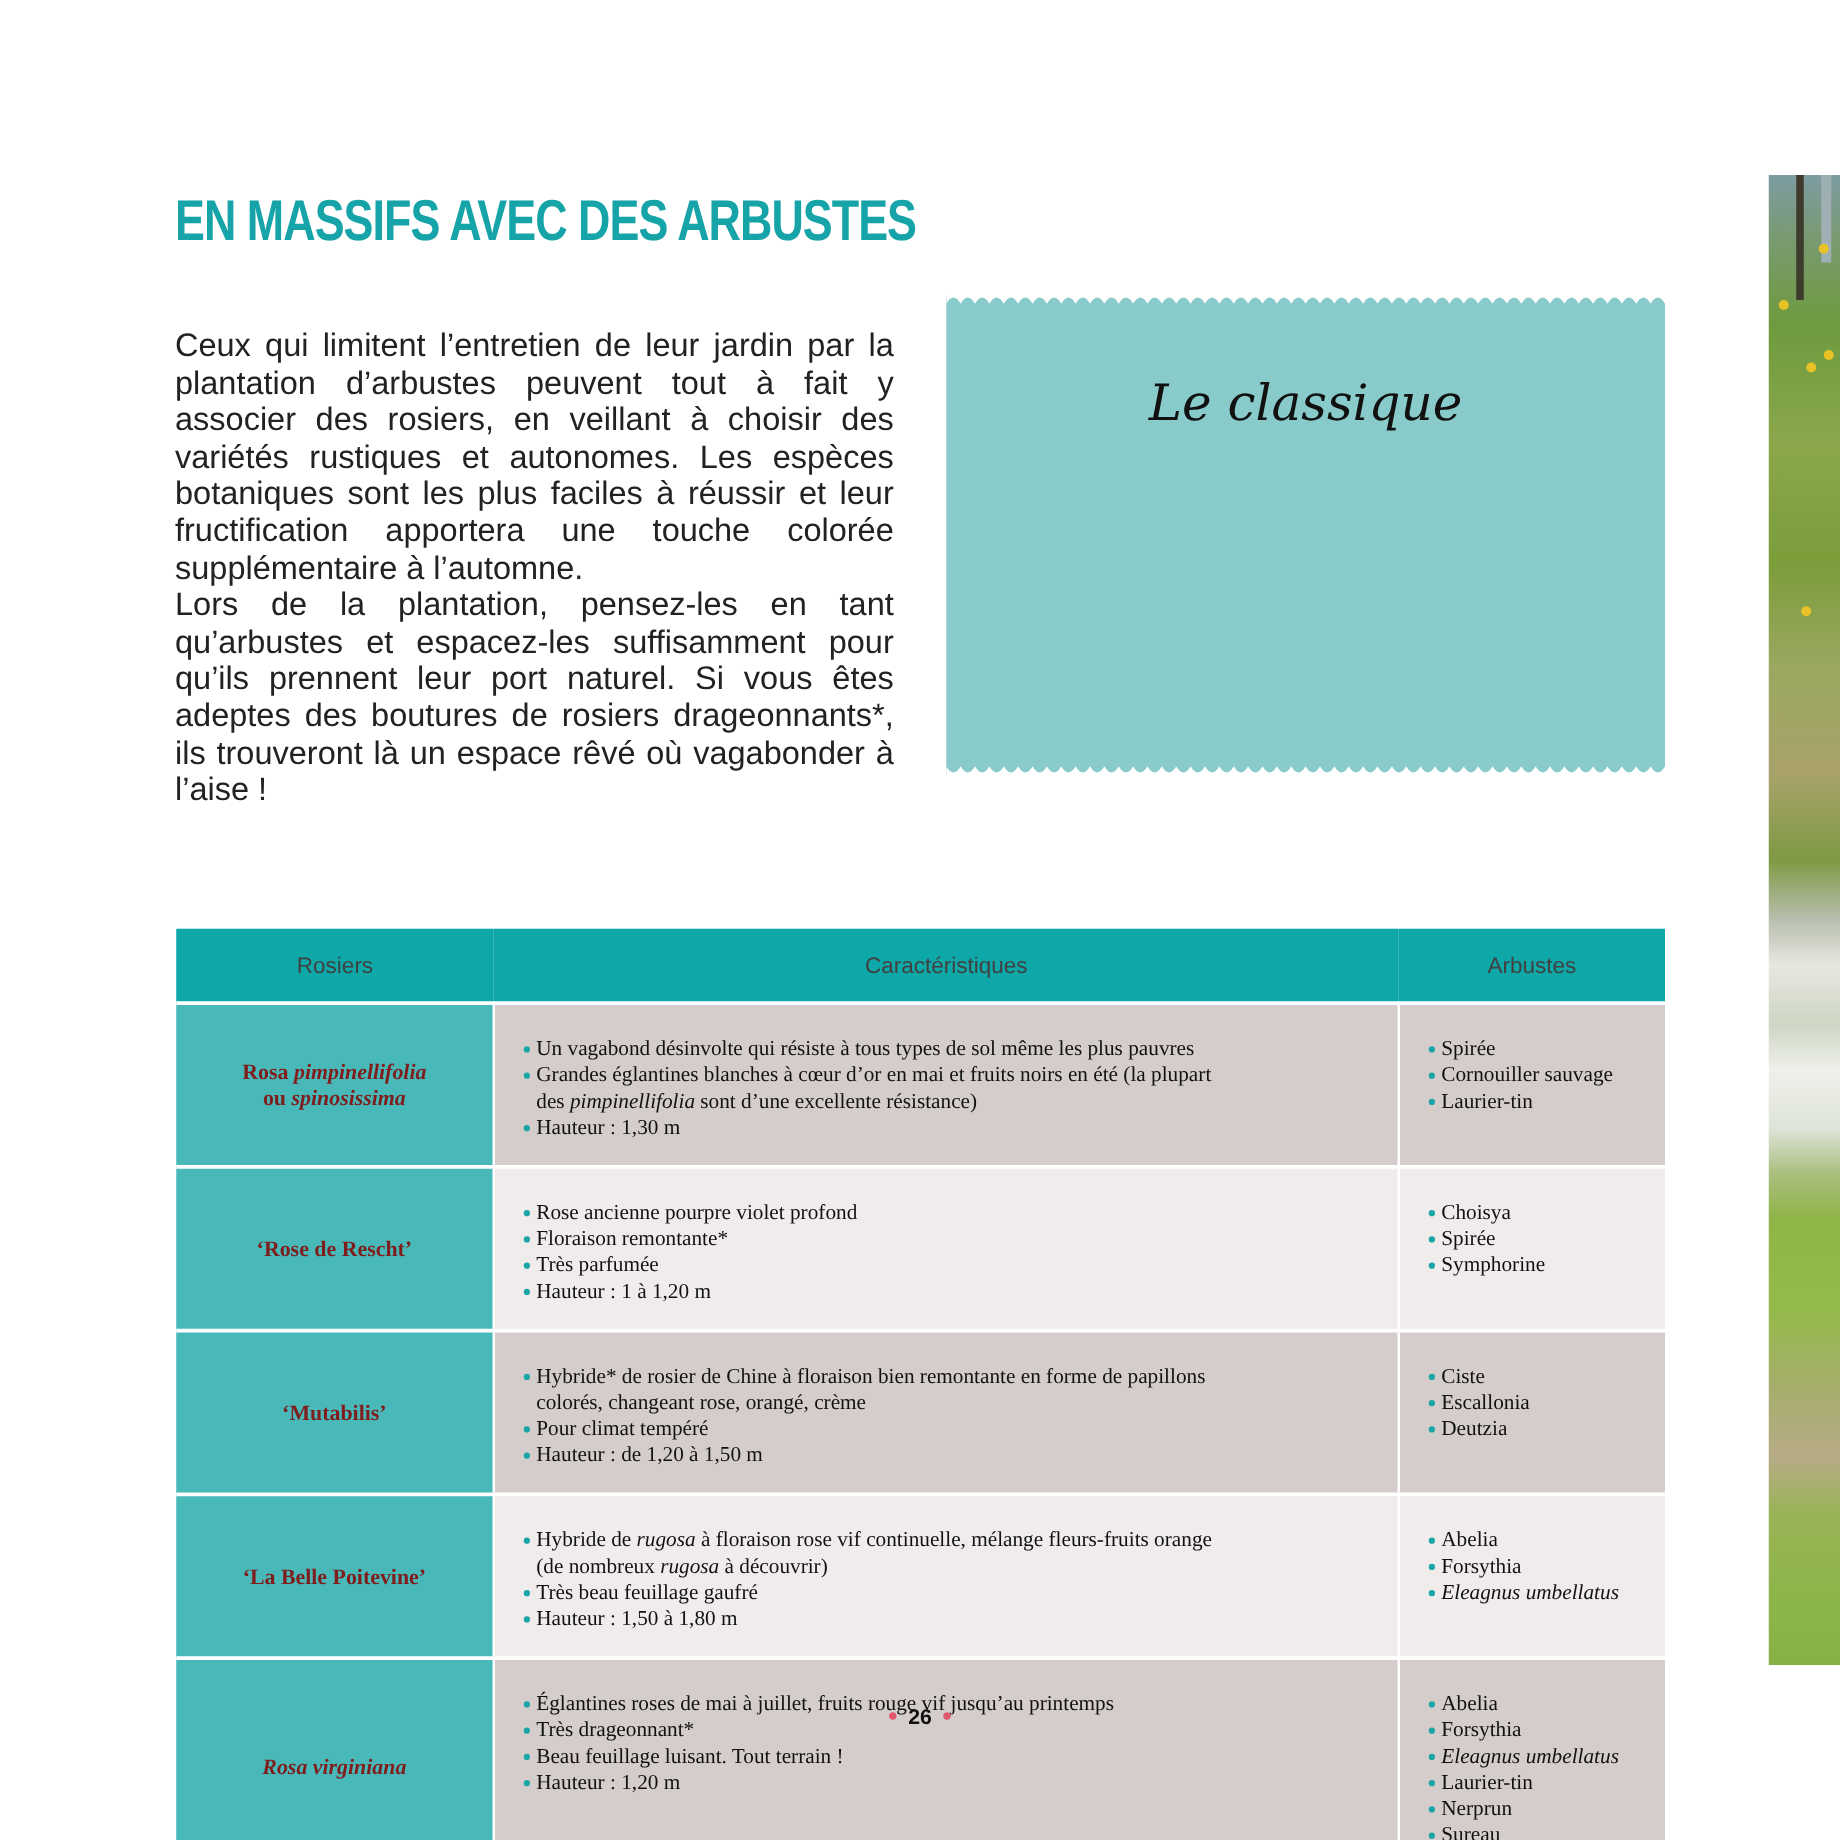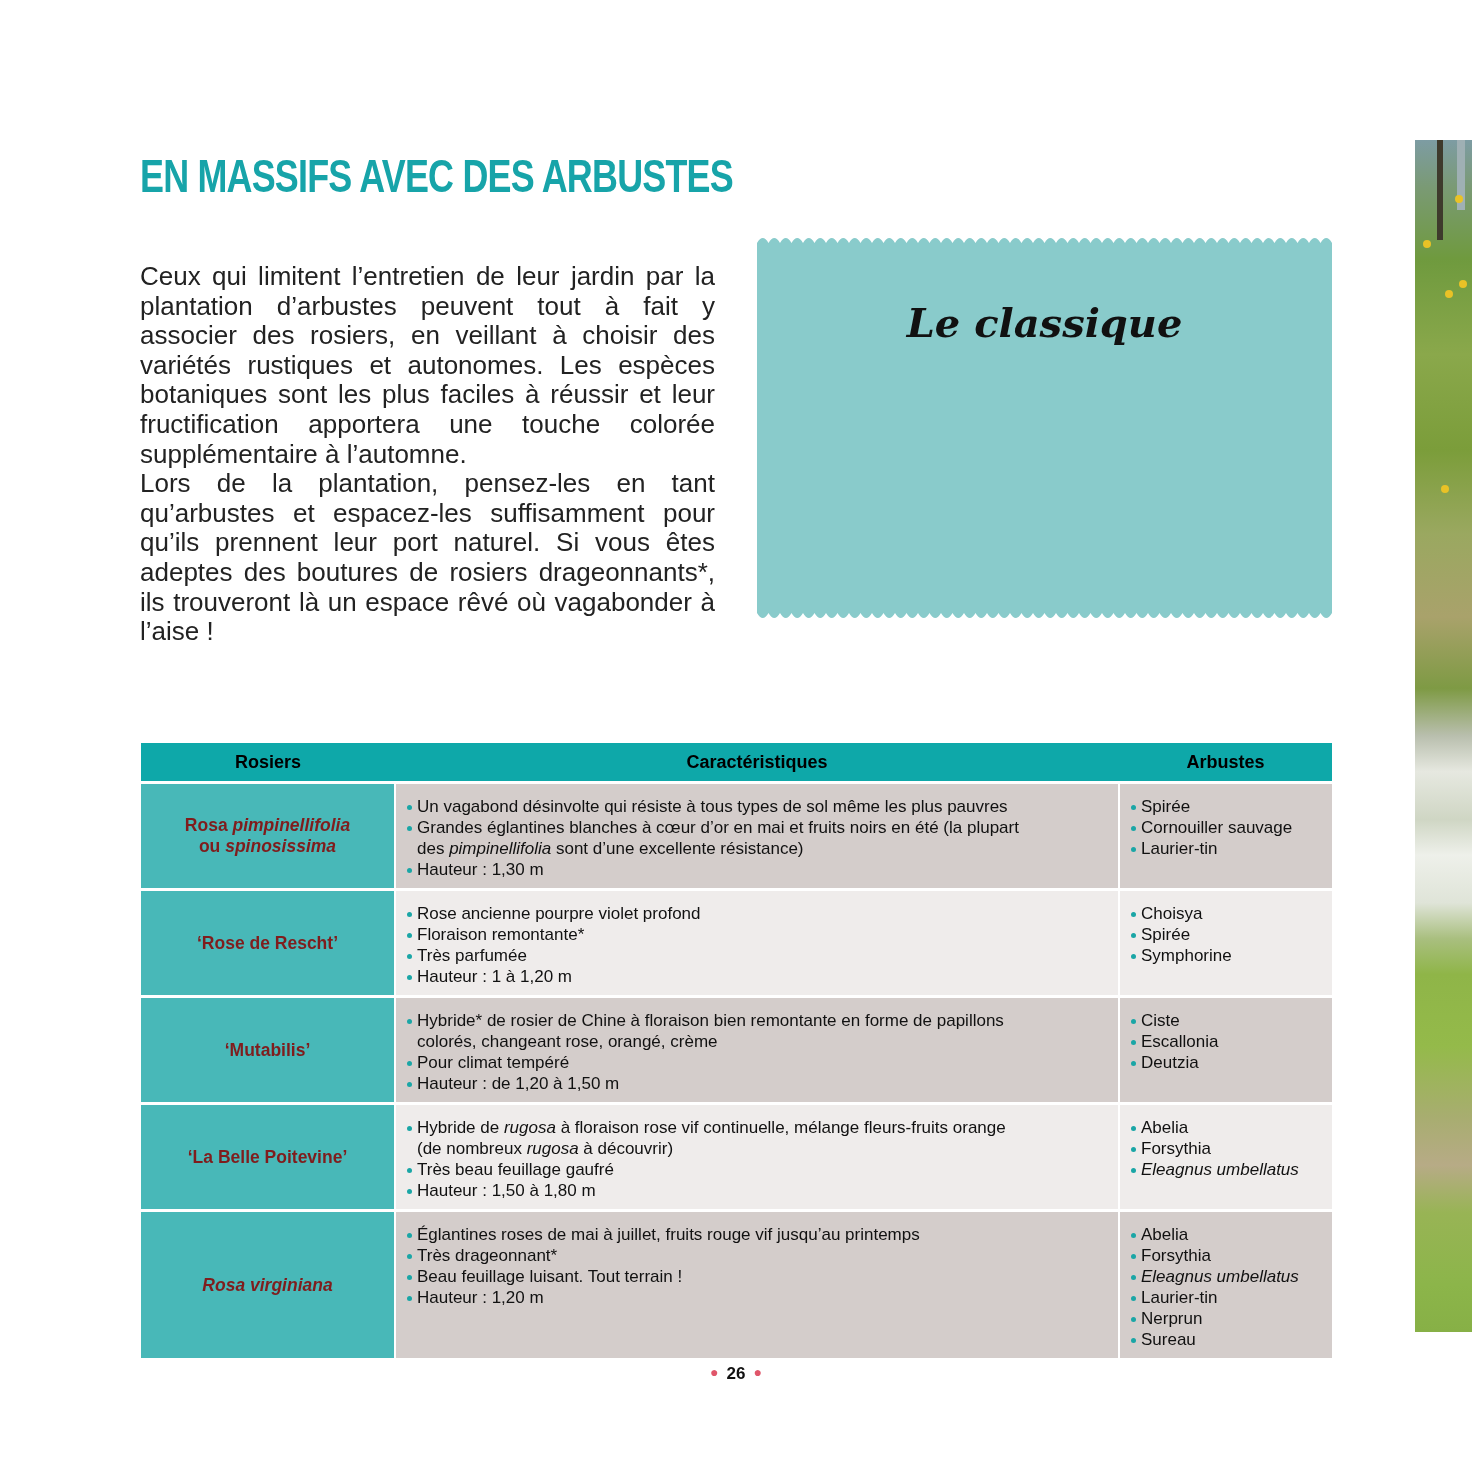--- a/index.html
+++ b/index.html
@@ -7,26 +7,26 @@
 
   .title { position:absolute; left:140px; top:148px; margin:0; font-family:"Liberation Sans", sans-serif; font-weight:bold; font-size:46px; color:#17a4a9; letter-spacing:-1px; transform:scaleX(0.78); transform-origin:left top; white-space:nowrap; line-height:56px; }
 
   .intro { position:absolute; left:140px; top:229px; width:575px; font-size:26px; line-height:29.6px; color:#222; text-align:justify; hyphens:manual;margin-top:33px; }
   .intro p { margin:0; }
 
   .callout { position:absolute; left:757px; top:236px; width:575px; height:384px; background:#89cbcb; }
   .callout svg.edge { position:absolute; left:0; width:575px; height:8px; display:block; }
   .callout .edge-top { top:-1px; }
   .callout .edge-bottom { bottom:-1px; transform:scaleY(-1); }
-  .callout-title { position:absolute; left:0; right:0; top:64px; text-align:center; font-family:"DejaVu Serif", serif; font-style:italic; font-size:40px; line-height:46px; color:#111;font-weight:bold; }
+  .callout-title { position:absolute; left:0; right:0; top:64px; text-align:center; font-family:"DejaVu Serif", serif; font-style:italic; font-size:40px; line-height:46px; color:#111; }
   .callout-text { position:absolute; left:49px; right:49px; top:210px; font-size:20px; line-height:29.5px; color:#111; text-align:justify; }
 
   .tbl { position:absolute; left:141px; top:743px; width:1191px; border-collapse:collapse; table-layout:fixed; }
-  .tbl th { background:#0ea8a9; color:#000000; font-weight:bold; font-size:18px; height:38px; padding:0; text-align:center; }
-  .tbl td { padding:0; vertical-align:top; border-top:3px solid #ffffff; }
+  .tbl th { background:#0ea8a9; color:#404040; font-weight:normal; font-size:18px; height:38px; padding:10px; text-align:center; }
+  .tbl td { padding:12px; vertical-align:top; border-top:3px solid #ffffff;font-family:Liberation Serif, serif; }
   .tbl td.rname { background:#48b8b8; color:#7f1d1d; font-weight:bold; font-size:17.5px; text-align:center; vertical-align:middle; line-height:21px; }
   .tbl td.chars { border-left:2px solid #fff; border-right:2px solid #fff; }
   .tbl tr.dark td.chars, .tbl tr.dark td.shrubs { background:#d4cdcb; }
   .tbl tr.light td.chars, .tbl tr.light td.shrubs { background:#efeceb; }
   ul.bl { list-style:none; margin:0; padding:12px 0 8px 10px; }
   ul.bl li { font-size:17px; line-height:21px; position:relative; padding-left:11px; color:#111; }
   ul.bl li::before { content:""; position:absolute; left:1px; top:9px; width:5px; height:5px; border-radius:50%; background:#1aa6a6; }
   ul.bl li .cont { display:block; }
   .shrubs ul.bl { padding-left:10px; }
   .it { font-style:italic; }

